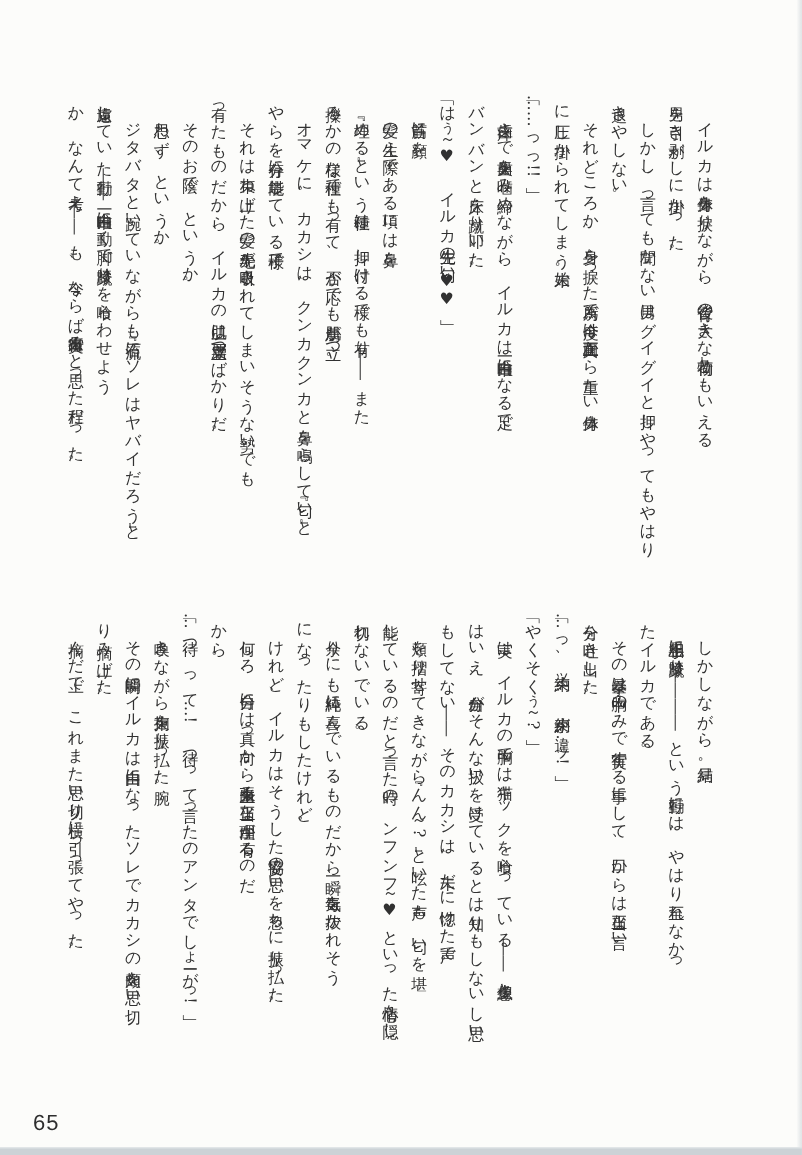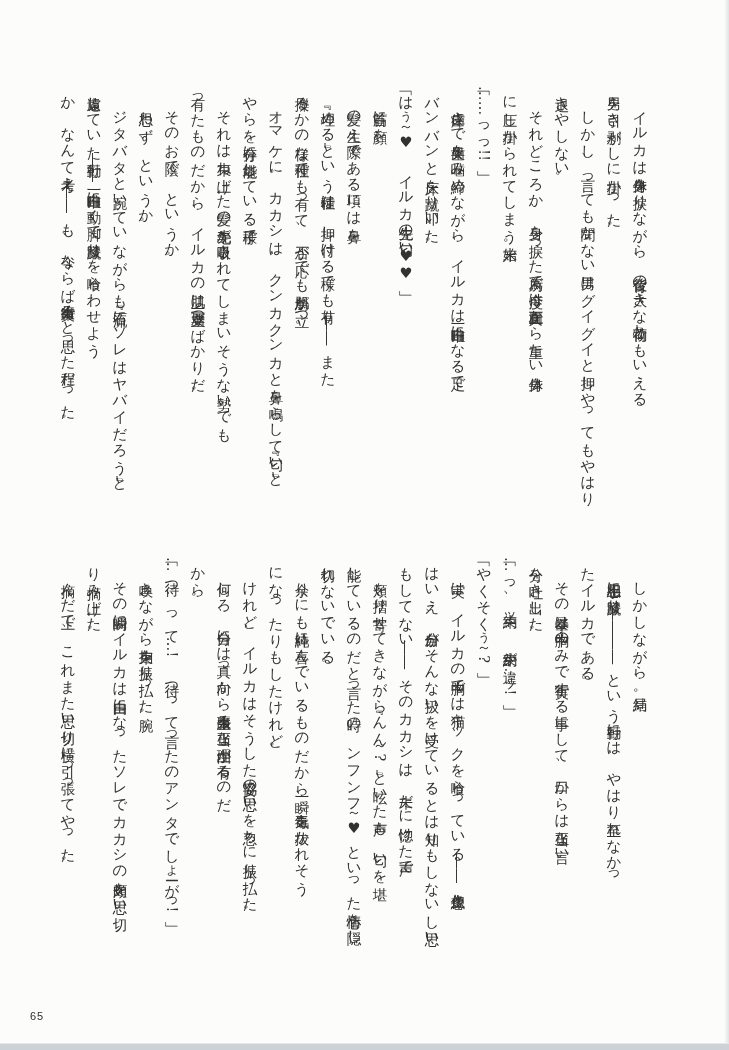--- a/index.html
+++ b/index.html
@@ -26,21 +26,21 @@
   }
   .block-top    { top: 86px;  right: 76px; }
   .block-bottom { top: 557px; right: 76px; }
   .line { white-space: pre; }
   .line.indent { padding-top: 15px; }
   .page-number {
     position: absolute;
     left: 30px;
     top: 1010px;
     font-family: "Liberation Sans", "DejaVu Sans", sans-serif;
-    font-size: 11px;
+    font-size: 20px;
     color: #2e2e2e;
     letter-spacing: 1px;
   }
   .edge-bottom {
     position: absolute;
     left: 0; bottom: 0;
     width: 100%; height: 6px;
     background: #ccd2d6;
     border-top: 1px solid #e4e8ea;
   }

